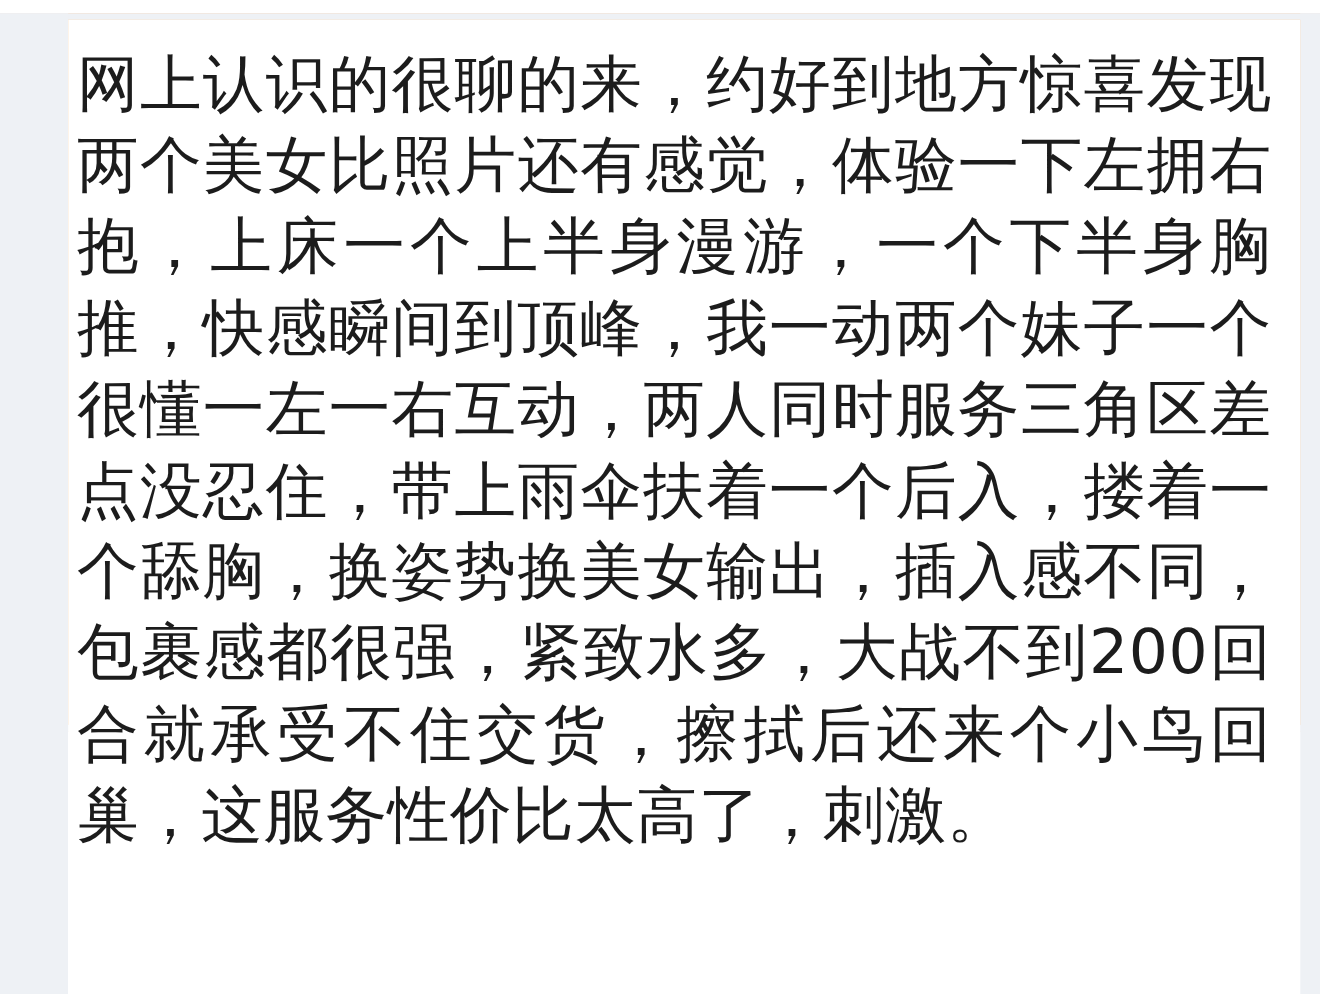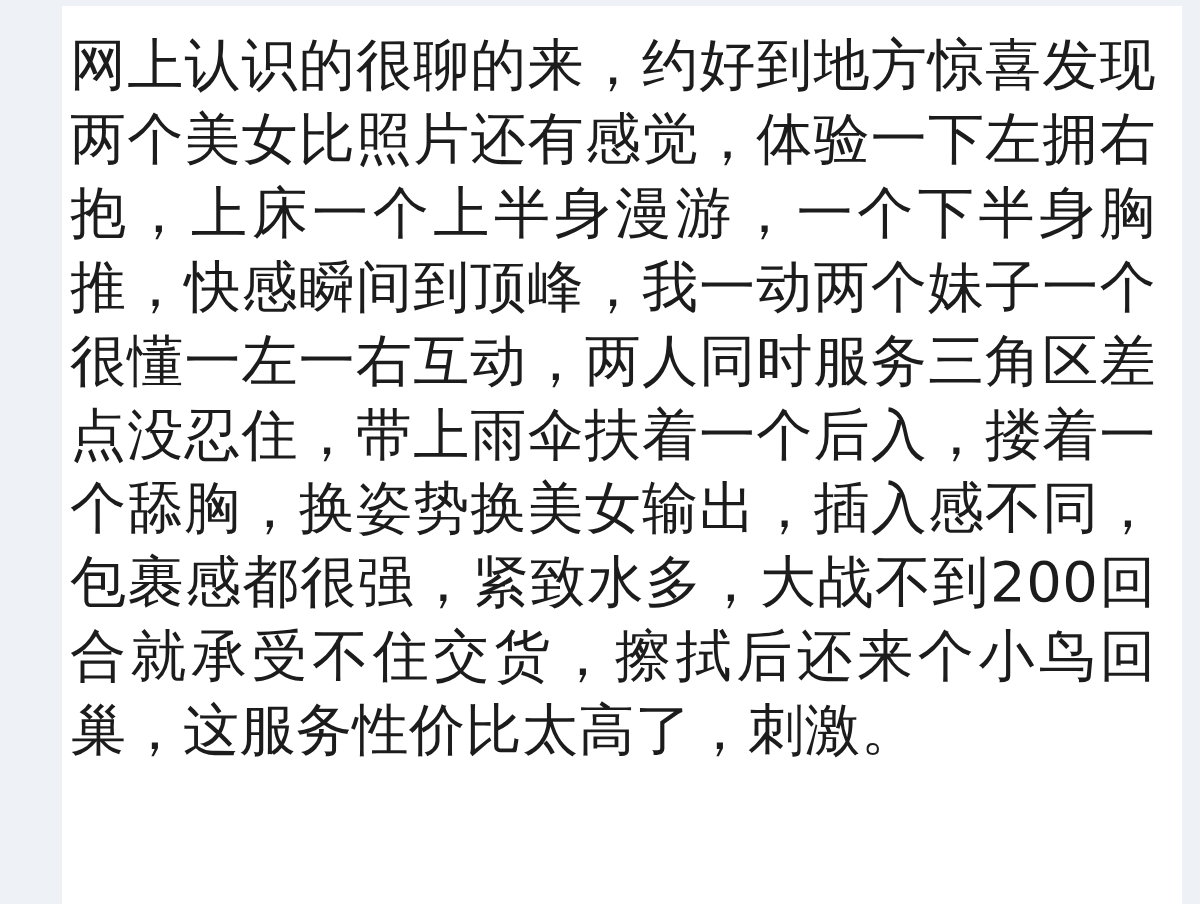--- a/index.html
+++ b/index.html
@@ -12,20 +12,21 @@
     background: #ffffff;
     font-family: "Liberation Sans", sans-serif;
     overflow: hidden;
   }
   .page {
     position: relative;
     width: 1200px;
     height: 653px;
     background: #fdba74;
     box-sizing: border-box;
+    margin-top: 12px;
   }
   .left-gutter {
     position: absolute;
     left: 0;
     top: 0;
     width: 62px;
     height: 904px;
     background: #eef1f5;
   }
   .right-gutter {

